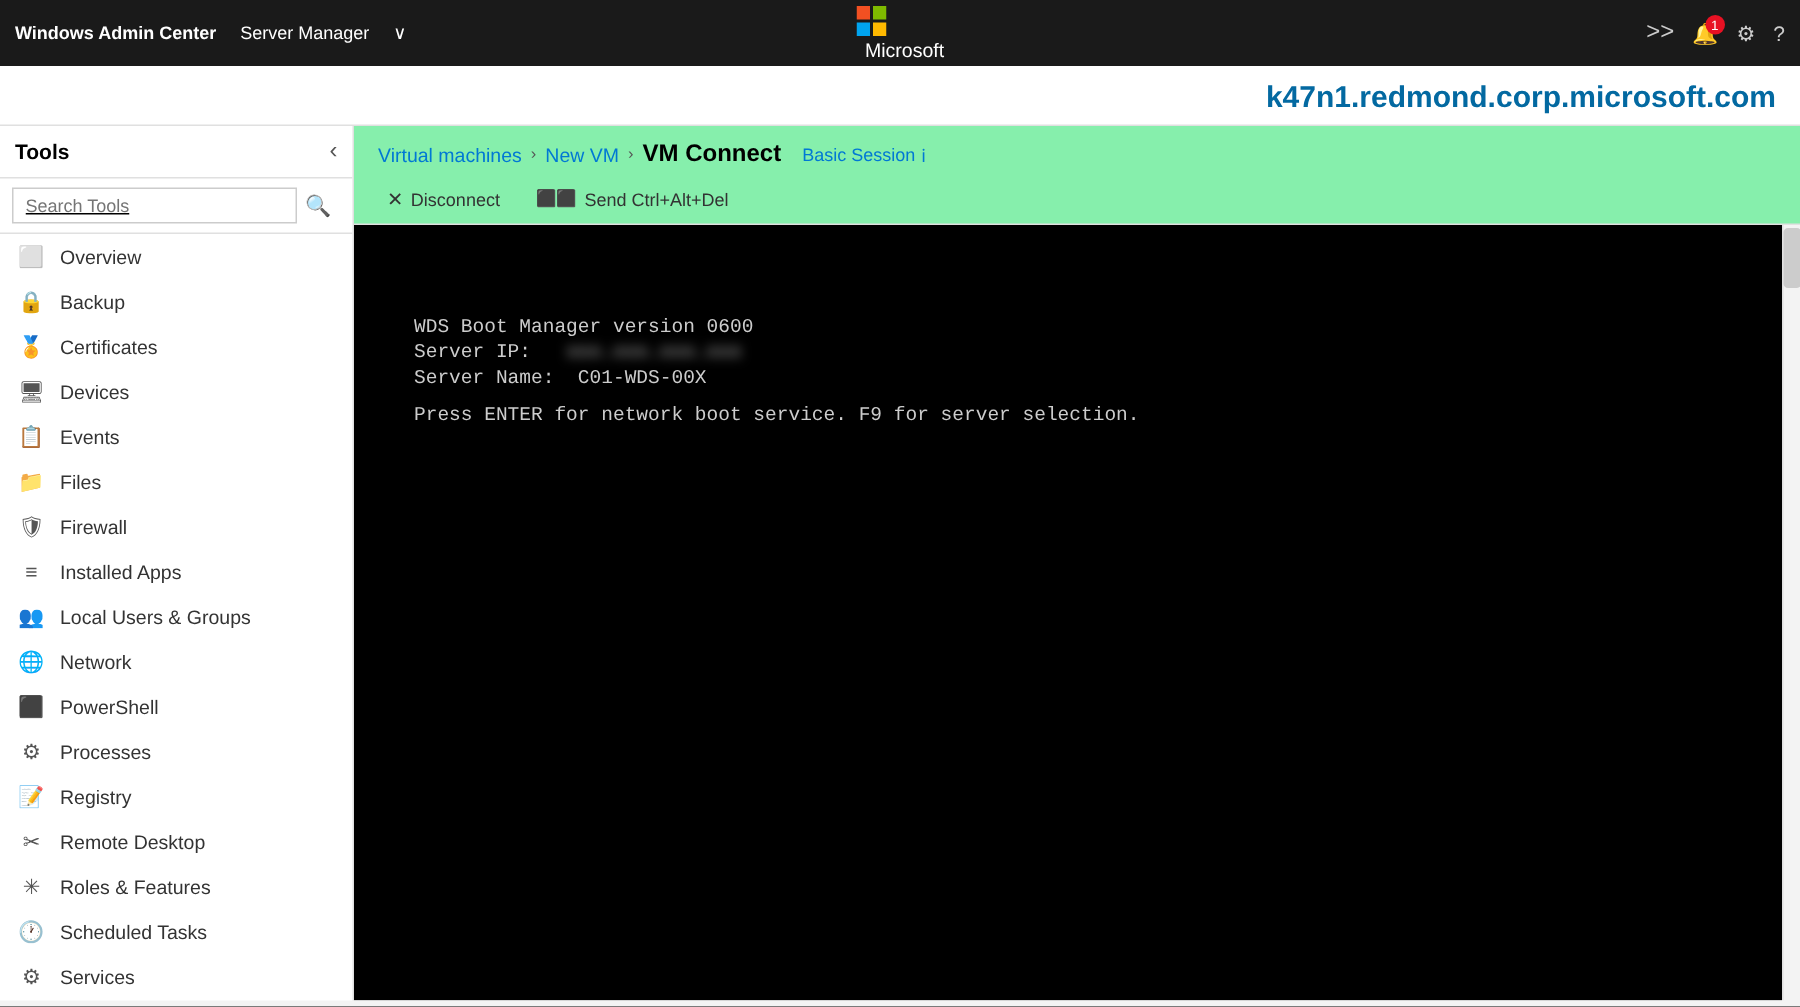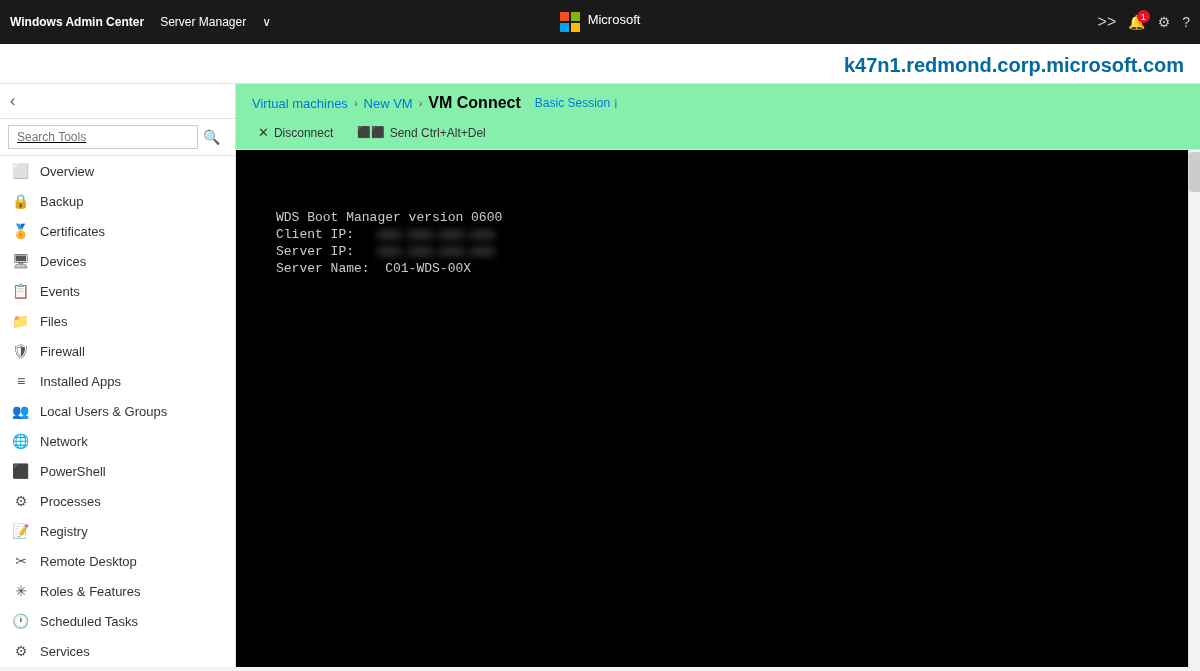--- a/index.html
+++ b/index.html
@@ -9,21 +9,21 @@
     .topbar {
       display: flex; align-items: center; background: #1a1a1a; color: #fff;
       height: 44px; padding: 0 10px; gap: 16px;
     }
     .topbar-left { display: flex; align-items: center; gap: 16px; flex: 1; }
     .topbar-brand { font-size: 12px; font-weight: 600; color: #fff; white-space: nowrap; }
     .topbar-servermgr {
       display: flex; align-items: center; gap: 16px; font-size: 12px; color: #fff; cursor: pointer;
     }
     .topbar-center { display: flex; align-items: center; justify-content: center; flex: 1; }
-    .ms-logo { display: flex; gap: 2px; }
+    .ms-logo { display: flex; gap: 2px; flex-direction: column; }
     .ms-logo-text { font-size: 13px; color: #fff; margin-left: 6px; font-weight: 500; }
     .topbar-right { display: flex; align-items: center; gap: 12px; flex: 1; justify-content: flex-end; }
     .topbar-icon { color: #ccc; font-size: 14px; cursor: pointer; position: relative; }
     .notif-badge {
       position: absolute; top: -4px; right: -4px; background: #e81123; color: #fff;
       font-size: 9px; border-radius: 50%; width: 13px; height: 13px;
       display: flex; align-items: center; justify-content: center;
     }
 
     
@@ -136,20 +136,21 @@
 </div>
 
 <div class="page-title-bar">
   <div class="page-title">k47n1.redmond.corp.microsoft.com</div>
 </div>
 
 <div class="main-layout">
 
   <div class="sidebar">
     <div class="sidebar-header">
+      <span class="tools-label">Tools</span>
       <button class="collapse-btn">‹</button>
     </div>
     <div class="search-box">
       <input class="search-input" type="text" placeholder="Search Tools" style="">
       <button class="search-btn">🔍</button>
     </div>
     <div class="sidebar-scroll">
       <div class="sidebar-item">
         <span class="si-icon">⬜</span>
         <span>Overview</span>
@@ -249,24 +250,24 @@
           <span class="tb-icon" style="font-size:11px;">⬛⬛</span>
           <span>Send Ctrl+Alt+Del</span>
         </button>
       </div>
     </div>
 
     <div class="vm-screen-container">
       <div class="vm-screen">
         <div class="vm-screen-inner">
           <div class="vm-line">WDS Boot Manager version 0600</div>
-          <div class="vm-line">Client IP:   <span class="blurred">xxx.xxx.xxx.xxx</span></div>
           <div class="vm-line">Server IP:   <span class="blurred">xxx.xxx.xxx.xxx</span></div>
           <div class="vm-line">Server Name:  C01-WDS-00X</div>
           <div class="vm-line-blank"></div>
+          <div class="vm-line">Press ENTER for network boot service. F9 for server selection.</div>
         </div>
       </div>
       <div class="right-scrollbar">
         <div class="right-sb-thumb"></div>
       </div>
     </div>
   </div>
 </div>
 
 </body></html>

